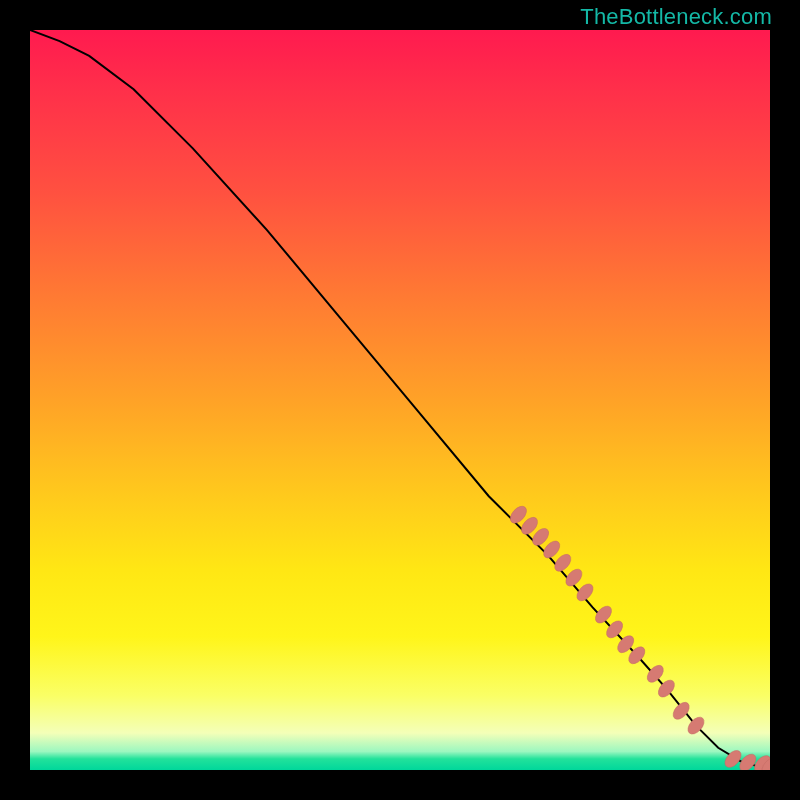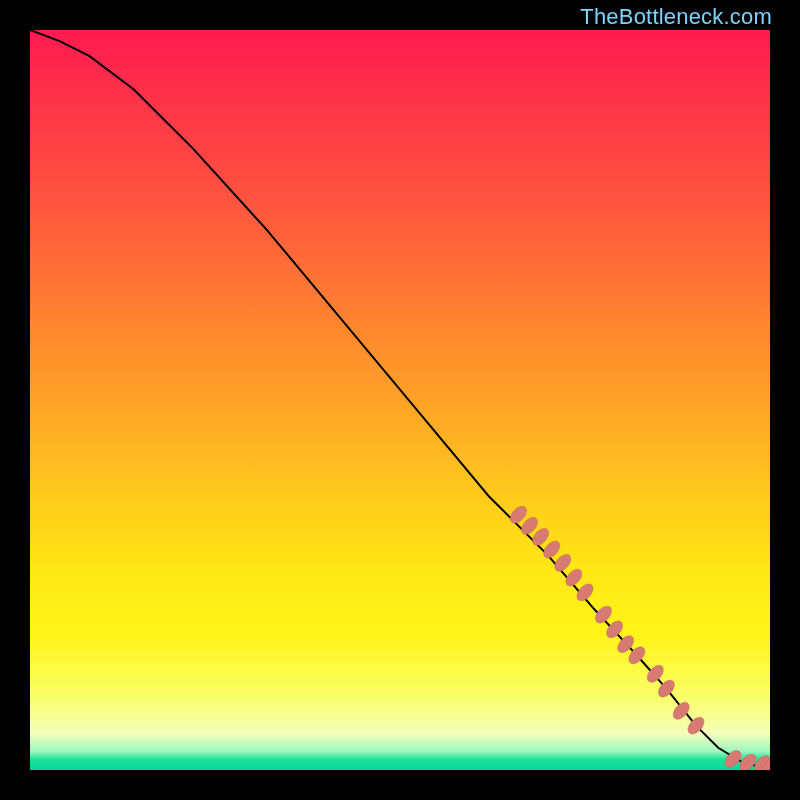--- a/index.html
+++ b/index.html
@@ -59,21 +59,21 @@
   }
   .marker {
     fill: #d67a72;
     stroke: #c36a63;
     stroke-width: 0.5;
   }
   .watermark {
     position: absolute;
     top: 4px;
     right: 28px;
-    color: #7dd3fc;
+    color: #14b8a6;
     font-size: 22px;
     letter-spacing: 0.2px;
     user-select: none;
     margin-left: 28px;
   }
 </style>
 </head>
 <body>
 
 <div class="stage">

